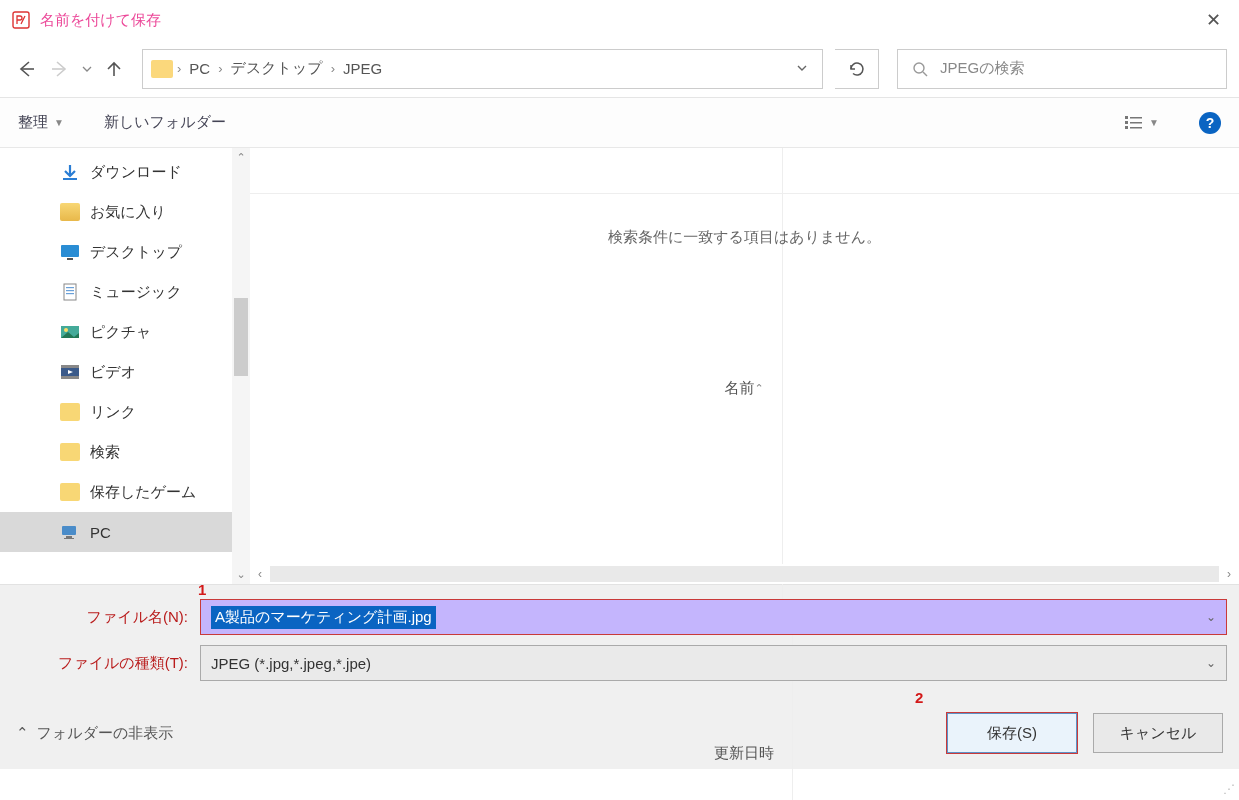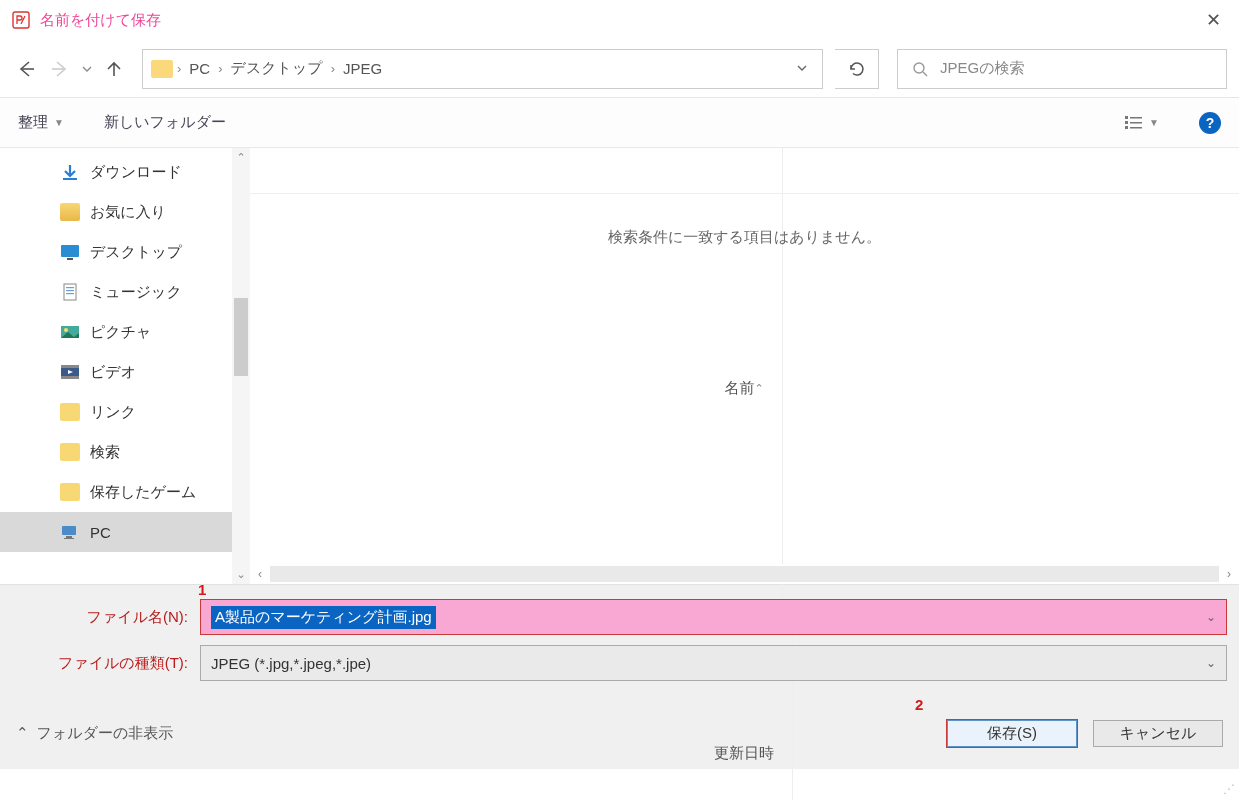--- a/index.html
+++ b/index.html
@@ -46,31 +46,31 @@
 .main .columns .col.date { flex: 0 0 250px; }
 .main .columns .col.type { flex: 1; border-right:none; }
 .main .empty { flex:1; display:flex; align-items:flex-start; justify-content:center; padding-top: 34px; color:#666; }
 .main .hscroll { height: 20px; display:flex; align-items:center; background:#fff; }
 .main .hscroll .arrow { width: 20px; text-align:center; font-size:12px; color:#888; }
 .main .hscroll .track { flex:1; height:16px; background:#e9e9e9; }
 
 .fields { padding: 14px 12px 6px 12px; background:#f0f0f0; border-top:1px solid #e2e2e2; }
 .fields .row { display:flex; align-items:center; margin-bottom: 10px; position:relative; }
 .fields .row .lbl { width: 188px; text-align:right; padding-right: 12px; color:#b91c1c; }
-.fields .row .control { flex:1; height: 36px; border:1px solid #aaa; background:#f9a8d4; display:flex; align-items:center; padding: 0 10px; position:relative; }
+.fields .row .control { flex:1; height: 36px; border:1px solid #aaa; background:#c4b5fd; display:flex; align-items:center; padding: 0 10px; position:relative; }
 .fields .row .control.filetype { background:#eaeaea; }
 .fields .row .control .down { margin-left:auto; color:#666; font-size:12px; }
 .fields .row .control .selected-text { background:#0a64c2; color:#fff; padding: 2px 4px; }
 .fields .row .annot { position:absolute; color:#d31919; font-weight:bold; font-size:15px; }
 .fields .row .highlight { border:1px solid #c93a3a; }
 
 .bottombar { height: 72px; background:#f0f0f0; display:flex; align-items:center; padding: 0 16px; gap: 16px; }
 .bottombar .hide-folders { display:flex; align-items:center; gap:8px; color:#555; }
 .bottombar .spacer { flex:1; }
-.bottombar .btn { height: 27px; min-width: 130px; border:1px solid #aaa; background:#e9e9e9; display:flex; align-items:center; justify-content:center; color:#333; }
+.bottombar .btn { height: 40px; min-width: 130px; border:1px solid #aaa; background:#e9e9e9; display:flex; align-items:center; justify-content:center; color:#333; }
 .bottombar .btn.save { background:#eaf3fb; border:1px solid #5d93c7; position:relative; }
 .bottombar .btn.save .highlight2 { position:absolute; inset:-2px; border:1px solid #c93a3a; pointer-events:none; }
 .bottombar .annot2-wrap { position:relative; }
 .bottombar .annot2 { position:absolute; top:-24px; left:-32px; color:#d31919; font-weight:bold; }
 
 .resize-grip { position:absolute; right:4px; bottom:4px; color:#bbb; font-size:12px; }
 </style>
 </head>
 <body>
 

